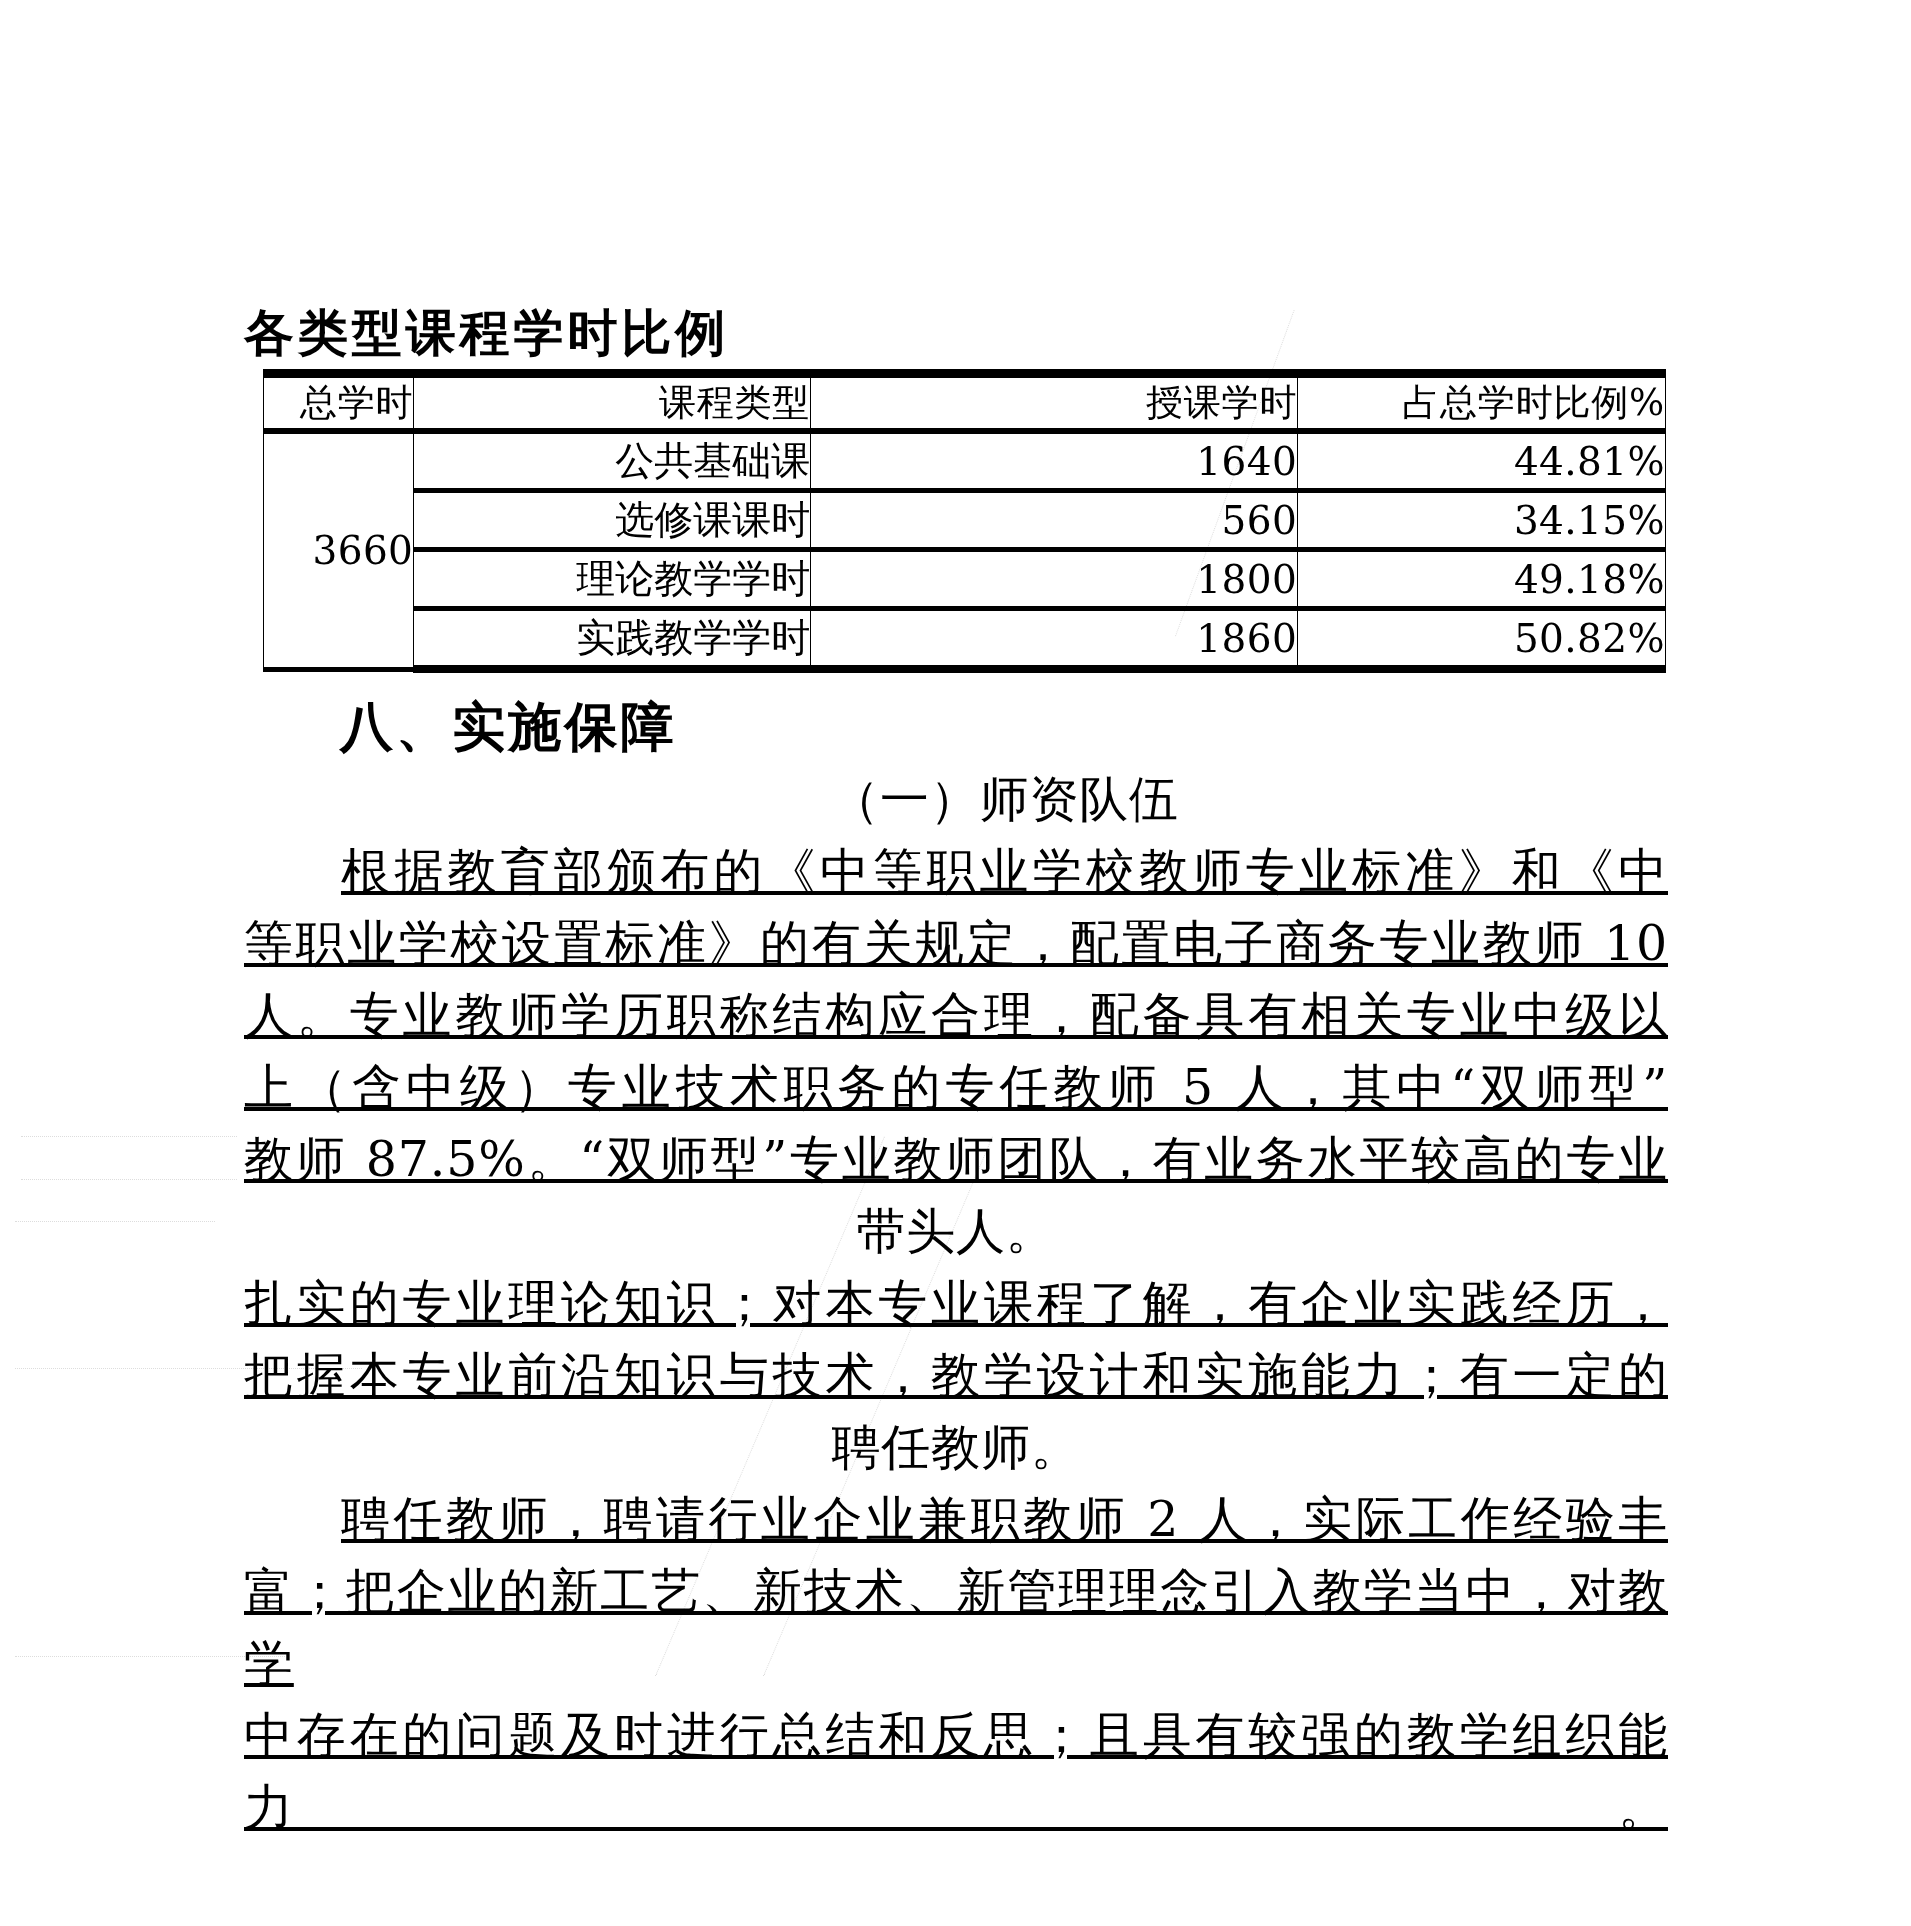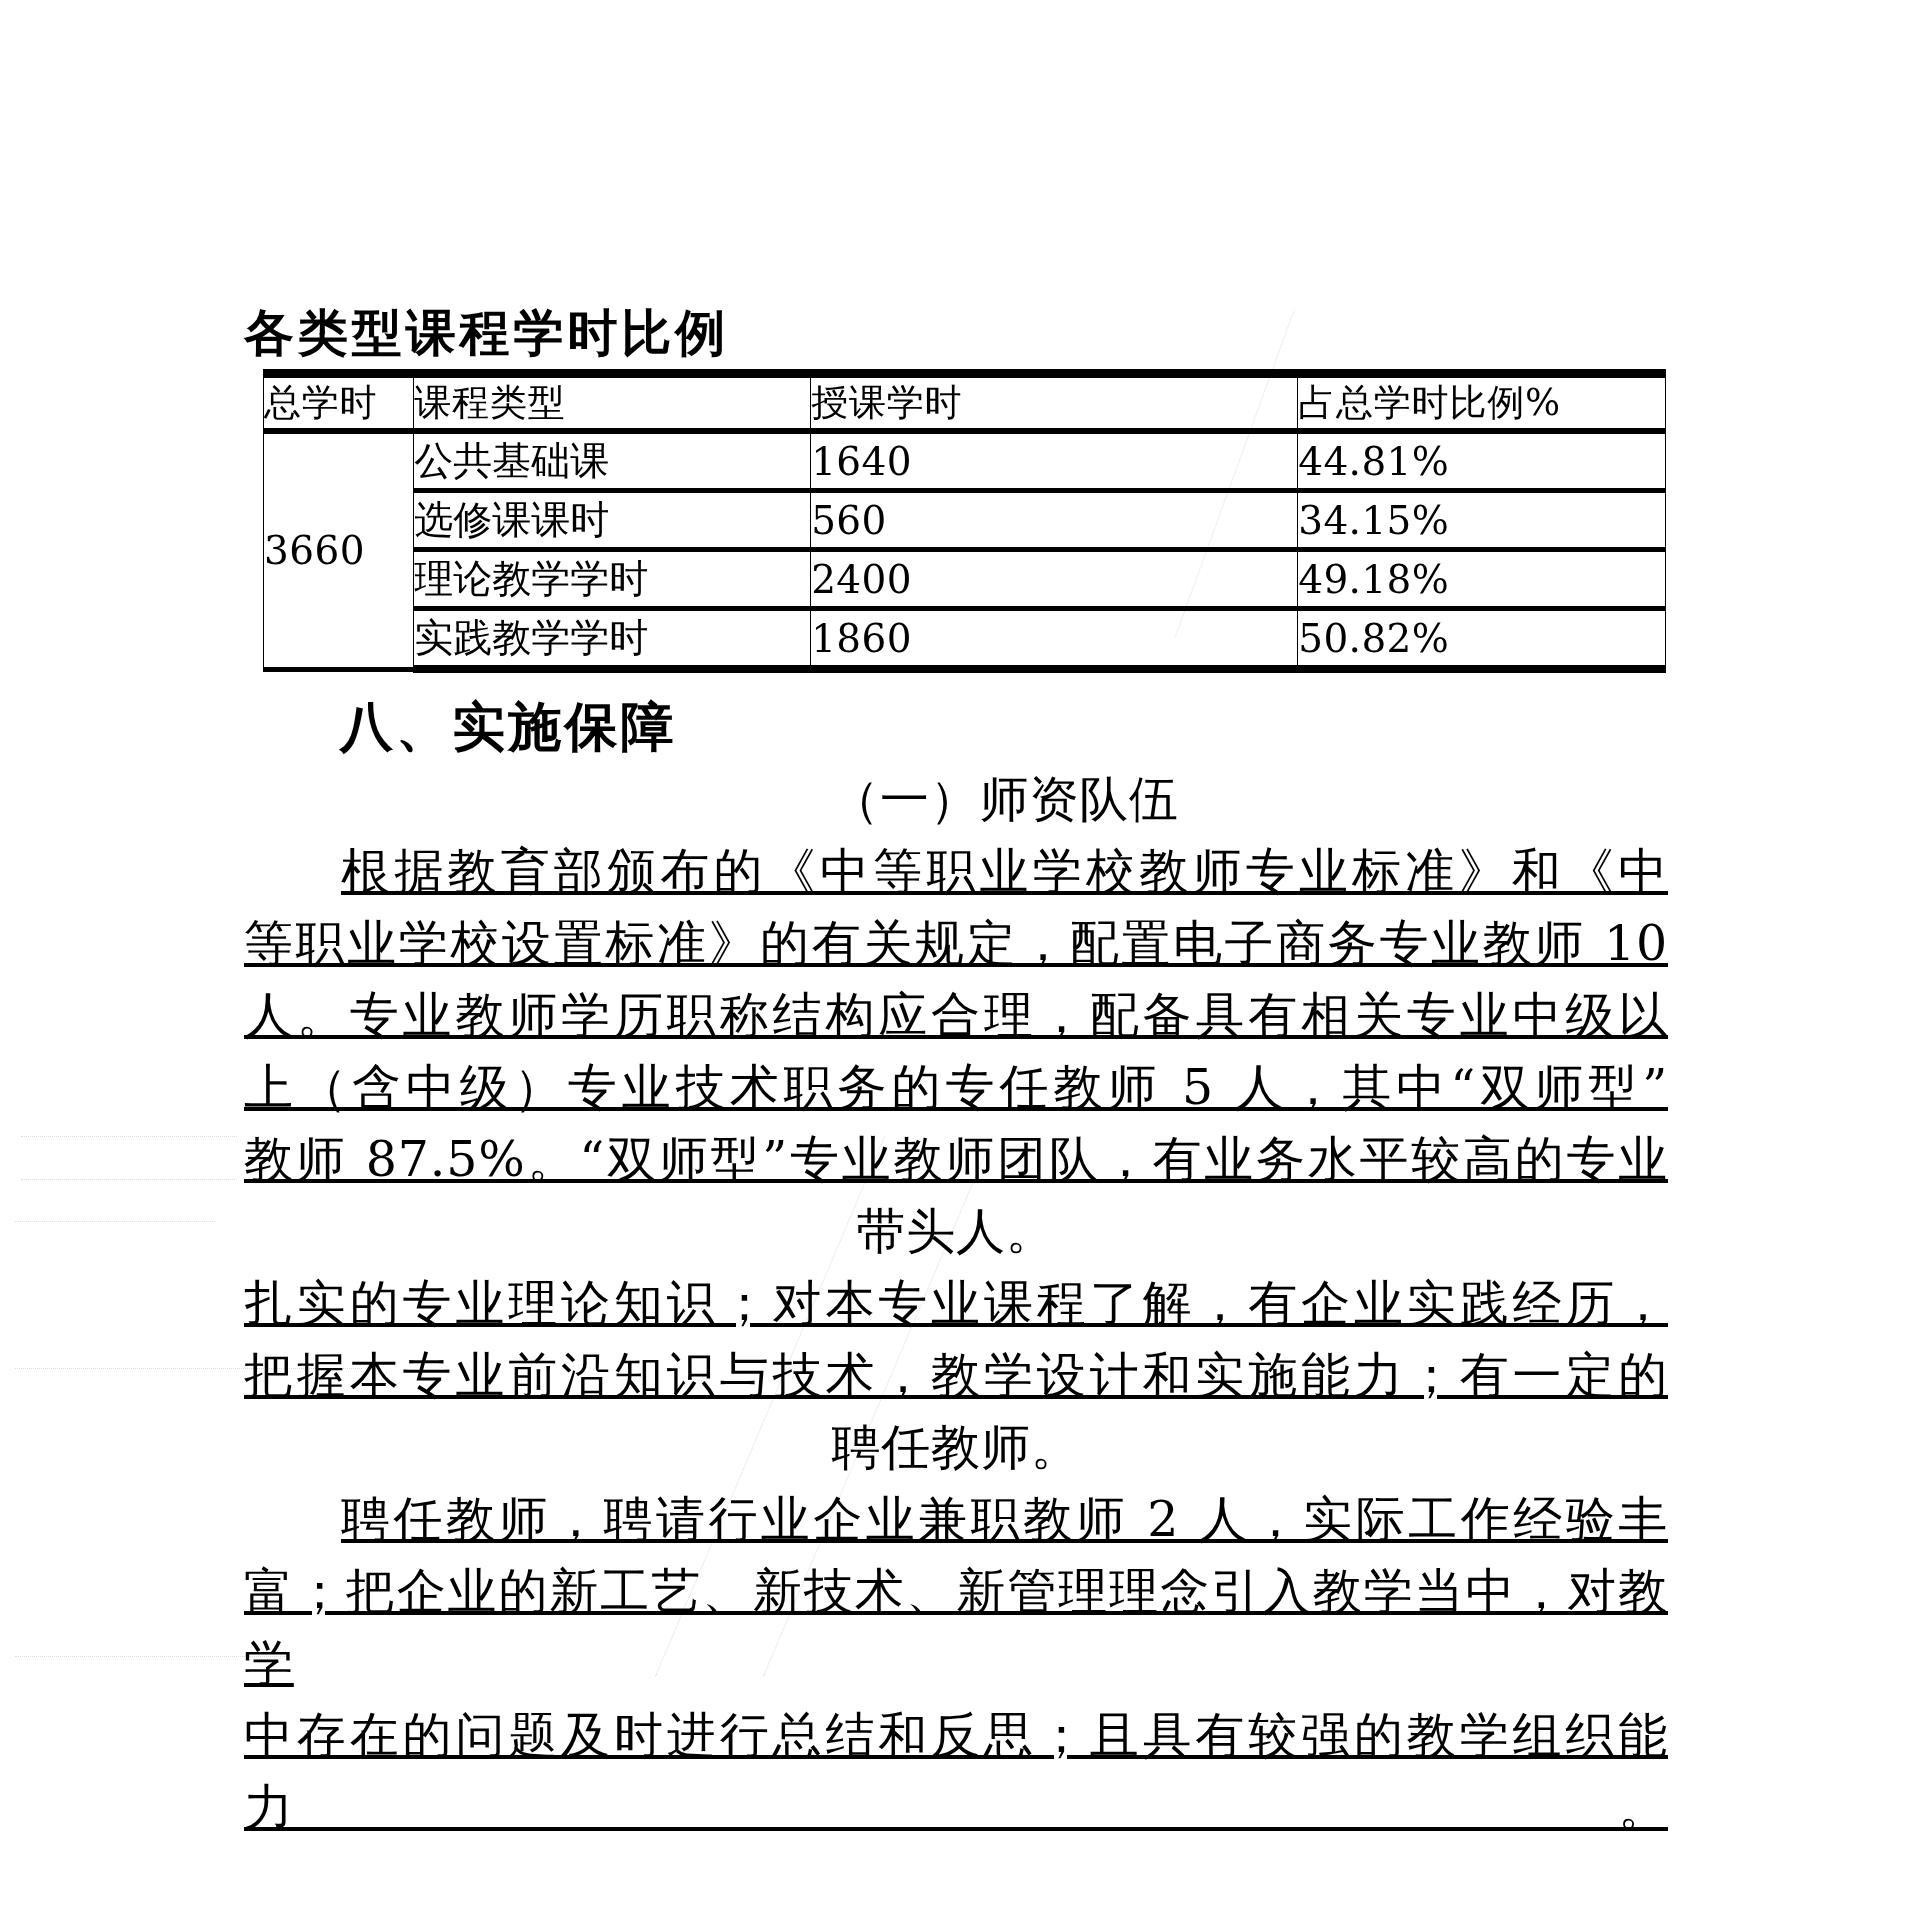--- a/index.html
+++ b/index.html
@@ -21,21 +21,21 @@
   }
   table.hours{
     border-collapse:collapse;
     width:1403px;
     margin:0 0 0 19px;
     table-layout:fixed;
   }
   table.hours td{
     border-left:1.9px solid #000;
     border-right:1.9px solid #000;
-    text-align:left;
+    text-align:right;
     vertical-align:middle;
     padding:0;
     overflow:hidden;
   }
   tr.hdr td{
     border-top:9.2px solid #000;
     border-bottom:6.5px solid #000;
     height:45px;
     font-size:37px;
     letter-spacing:0.8px;
@@ -105,21 +105,21 @@
         <td class="num">1640</td>
         <td class="num">44.81%</td>
       </tr>
       <tr class="body">
         <td>选修课课时</td>
         <td class="num">560</td>
         <td class="num">34.15%</td>
       </tr>
       <tr class="body">
         <td>理论教学学时</td>
-        <td class="num">2400</td>
+        <td class="num">1800</td>
         <td class="num">49.18%</td>
       </tr>
       <tr class="body">
         <td>实践教学学时</td>
         <td class="num">1860</td>
         <td class="num">50.82%</td>
       </tr>
     </tbody>
       </table>
 

